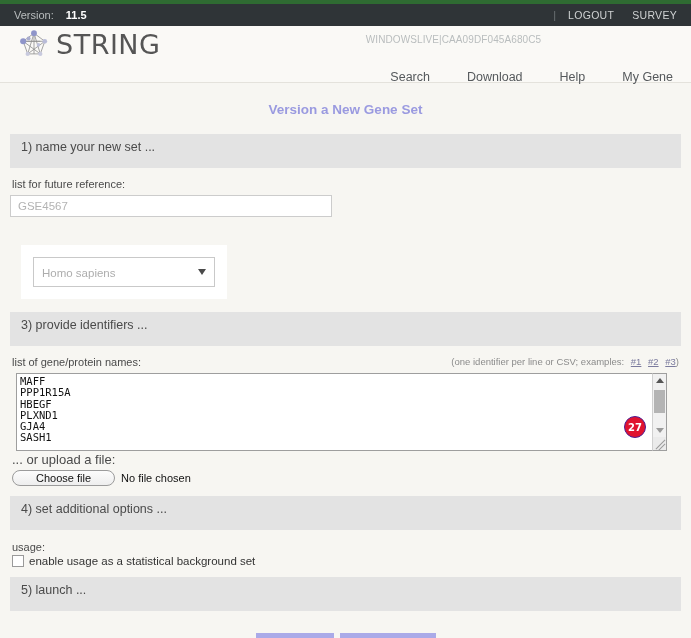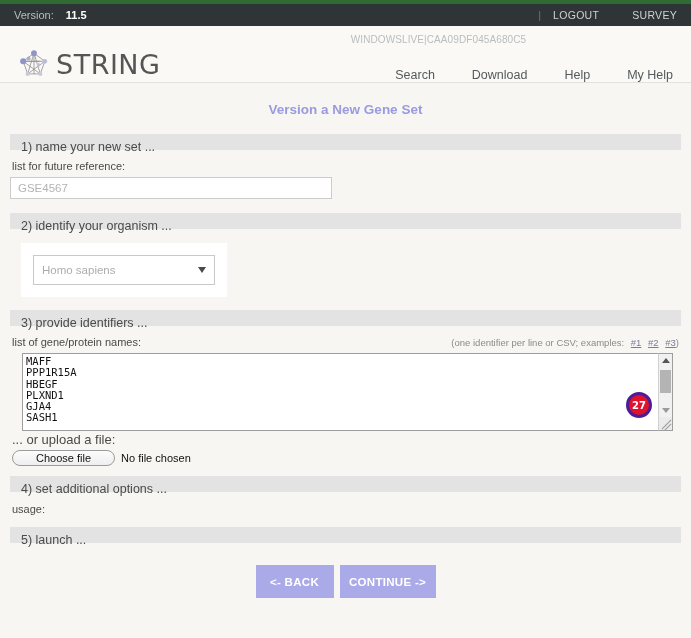--- a/index.html
+++ b/index.html
@@ -52,29 +52,29 @@
     color: #6c7275;
     margin: 0 12px;
   }
   .topbar a.topnav {
     color: #cfd2d3;
     text-decoration: none;
     font-size: 10.5px;
     margin-right: 18px;
     letter-spacing: 0.3px;
   }
-  .topbar a.topnav:last-child { margin-right: 0; margin-left: 15px; }
+  .topbar a.topnav:last-child { margin-right: 0; }
 
   
   .header {
     height: 57px;
     background: #faf9f6;
     border-bottom: 1px solid #e4e2dc;
     display: flex;
-    align-items: flex-end;
+    align-items: flex-start;
     padding: 0 18px 0 16px;
     box-sizing: border-box;
   }
   .brand {
     display: flex;
     align-items: center;
   }
   .brand-logo { width: 36px; height: 36px; display:block; }
   .brand-name {
     font-size: 27px;
@@ -103,21 +103,21 @@
     font-weight: bold;
     font-size: 13.5px;
     margin: 19px 0 17px 0;
   }
   .section-bar {
     background: #e3e3e3;
     color: #4a4a4a;
     font-size: 12.5px;
     padding: 6px 0 6px 11px;
     box-sizing: border-box;
-    height: 16px;
+    height: 34px;
   }
   .field-label {
     font-size: 11px;
     color: #4a4a4a;
     margin: 10px 0 5px 2px;
   }
   .text-input {
     width: 322px;
     height: 22px;
     box-sizing: border-box;
@@ -139,61 +139,61 @@
     margin-top: 14px;
     margin-bottom: 13px;
     margin-left: 11px;
   }
   .select-box {
     position: relative;
     border: 1px solid #c9c9c9;
     background: #ffffff;
     height: 30px;
     display: flex;
-    align-items: center;
-    padding: 0 8px;
+    align-items: flex-start;
+    padding: 9px 8px;
     box-sizing: border-box;
   }
   .select-box .sel-value {
     color: #adadad;
     font-size: 11.5px;
   }
   .select-box .caret {
     position: absolute;
     right: 8px;
     top: 50%;
     transform: translateY(-50%);
     width: 0; height: 0;
     border-left: 4.5px solid transparent;
     border-right: 4.5px solid transparent;
     border-top: 6px solid #4a4a4a;
   }
 
   
   .ident-row {
     display: flex;
-    align-items: flex-end;
+    align-items: flex-start;
     justify-content: space-between;
     margin: 10px 2px 5px 2px;
   }
   .ident-hint {
     font-size: 9.5px;
     color: #8b8b8b;
   }
   .ident-hint a {
     color: #7b7b9e;
     margin-left: 4px;
   }
 
   
   .ta-wrap {
     position: relative;
     width: 651px;
     height: 70px;
-    margin-left: 12px;
+    margin-left: 6px;
   }
   .ta-field {
     position: absolute;
     left: 0; top: 0;
     width: 636px;
     height: 78px;
     box-sizing: border-box;
     border: 1px solid #9e9e9e;
     border-right: none;
     background: #ffffff;
@@ -267,21 +267,21 @@
   .sb-grip::after  { top: 11px; }
 
   .count-badge {
     position: absolute;
     right: 21px;
     bottom: 5px;
     width: 20px;
     height: 20px;
     border-radius: 50%;
     background: #e0132f;
-    border: 3px solid #4c1d95;
+    border: 1px solid #4c1d95;
     color: #ffffff;
     font-size: 10px;
     font-weight: bold;
     display: flex;
     align-items: center;
     justify-content: center;
     font-family: "DejaVu Sans", sans-serif;
   }
 
   
@@ -387,36 +387,35 @@
         <circle cx="14" cy="14" r="2.2" fill="#a9adce"></circle>
         <circle cx="25" cy="21" r="2.0" fill="#bfc2da"></circle>
       </svg>
     </span>
     <span class="brand-name">STRING</span>
   </div>
   <div class="nav">
     <a href="#">Search</a>
     <a href="#">Download</a>
     <a href="#">Help</a>
-    <a href="#">My Help</a>
+    <a href="#">My Gene</a>
   </div>
 </div>
 
 <div class="page">
 
   <div class="page-title">Version a New Gene Set</div>
 
   
   <div class="section-bar">1) name your new set ...</div>
   <div class="field-label">list for future reference:</div>
   <input class="text-input" type="text" value="GSE4567" style="">
 
   
   <div class="sp-14"></div>
-  <div class="section-bar">2) identify your organism ...</div>
   <div class="organism-wrap">
     <div class="select-box">
       <span class="sel-value">Homo sapiens</span>
       <span class="caret"></span>
     </div>
   </div>
 
   
   <div class="section-bar">3) provide identifiers ...</div>
   <div class="ident-row">
@@ -454,20 +453,24 @@
   <div class="upload-label">... or upload a file:</div>
   <div class="file-row">
     <button class="choose-file-btn">Choose file</button>
     <span class="file-status">No file chosen</span>
   </div>
 
   
   <div class="sp-10"></div>
   <div class="section-bar">4) set additional options ...</div>
   <div class="usage-label">usage:</div>
+  <div class="checkbox-row">
+    <span class="cbox"></span>
+    <span class="cbox-label">enable usage as a statistical background set</span>
+  </div>
 
   
   <div class="sp-10"></div>
   <div class="section-bar">5) launch ...</div>
 
   <div class="btn-row">
     <button class="big-btn">&lt;- BACK</button>
     <button class="big-btn wide">CONTINUE -&gt;</button>
   </div>
 

